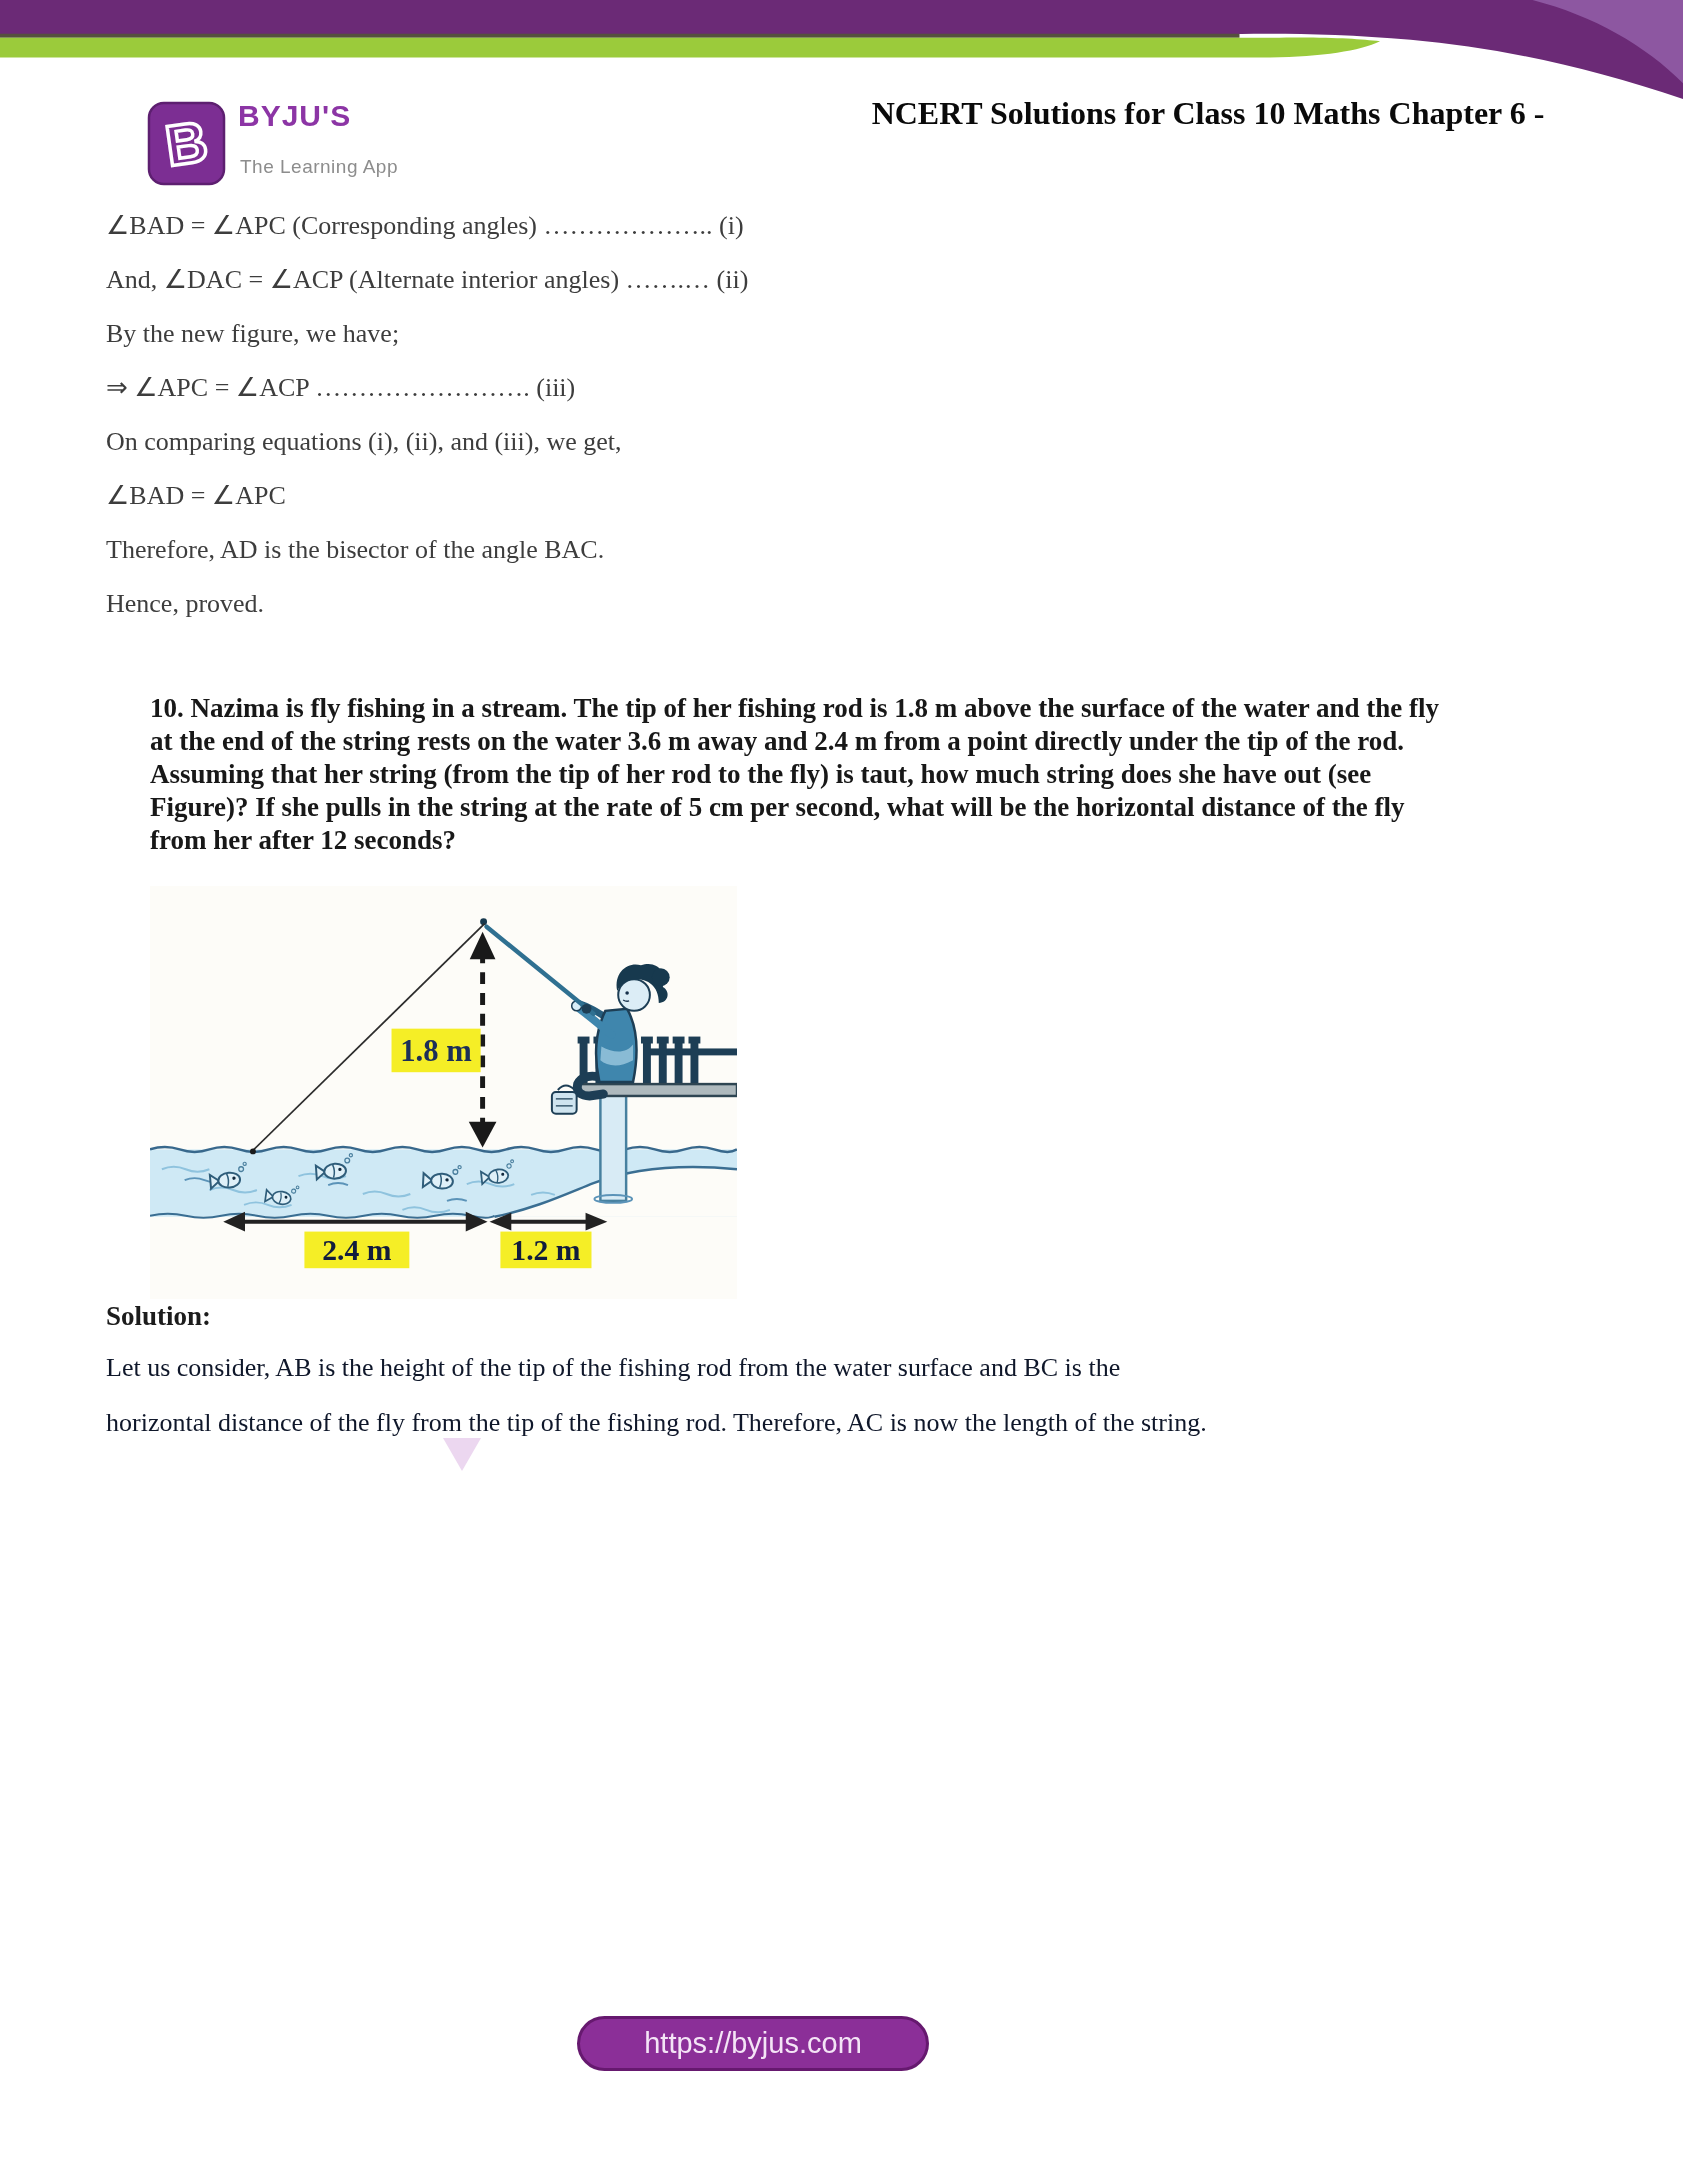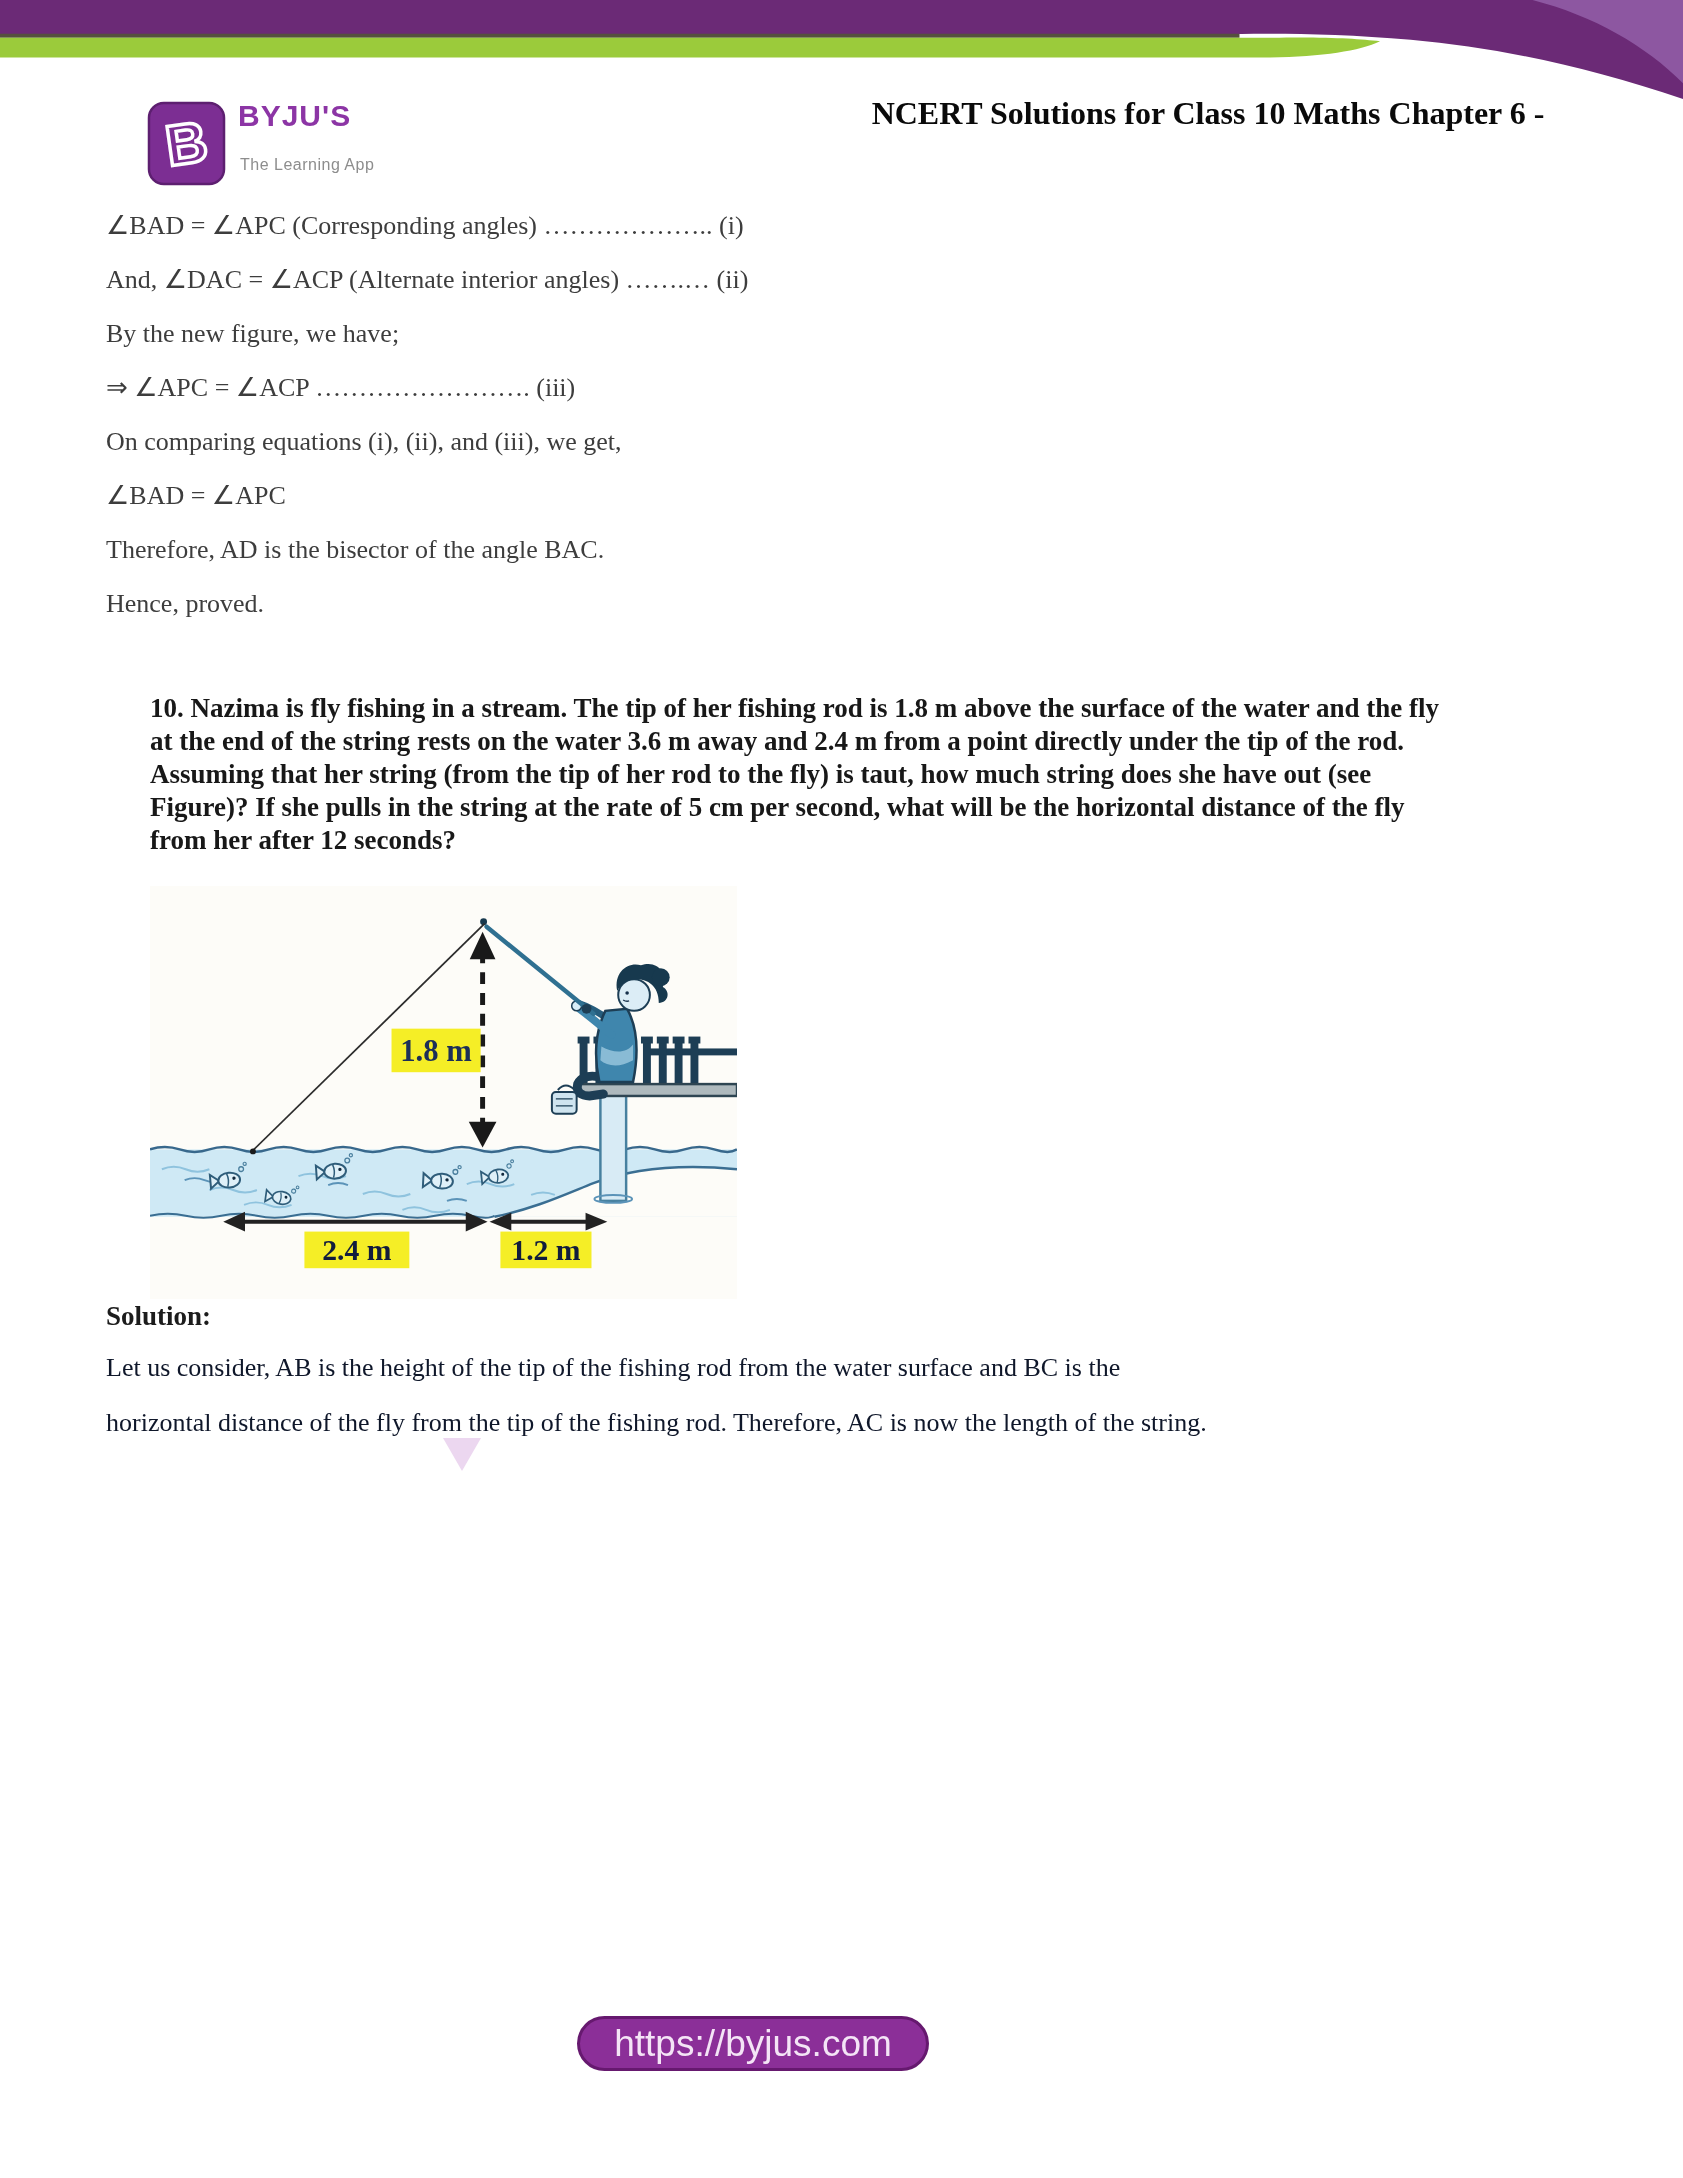--- a/index.html
+++ b/index.html
@@ -11,21 +11,21 @@
   .header-swoosh{position:absolute;left:0;top:0;width:1683px;height:119px;}
   .logo{position:absolute;left:147px;top:99px;width:337px;height:104px;}
   .logo-badge{position:absolute;left:0;top:2px;}
   .logo-wordmark{
     position:absolute;left:91px;top:0px;
     font-family:"Liberation Sans", sans-serif;font-weight:800;
     font-size:30px;letter-spacing:1px;color:#8c35a5;
   }
   .logo-tagline{
     position:absolute;left:93px;top:57px;
-    font-family:"Liberation Sans", sans-serif;font-size:16px;color:#8d8d8d;
+    font-family:"Liberation Sans", sans-serif;font-size:19px;color:#8d8d8d;
     letter-spacing:0.5px;
   }
   .page-title{
     position:absolute;right:79px;top:94px;width:792px;
     text-align:center;font-weight:700;font-size:32px;line-height:39px;color:#0a0a0a;
   }
   .proof{position:absolute;left:106px;top:212px;width:1406px;}
   .proof p{margin:0 0 26px 0;font-size:26px;line-height:28px;color:#3d3d3d;}
   .question{position:absolute;left:106px;top:692px;width:1406px;}
   .question .q-line{font-weight:700;font-size:27px;line-height:33px;color:#181818;margin-left:44px;}
@@ -38,21 +38,21 @@
   .solution p{margin:0 0 27px 0;font-size:26px;line-height:28px;color:#0f172a;}
   .watermark-triangle{
     position:absolute;left:443px;top:1438px;width:0;height:0;
     border-left:19px solid transparent;border-right:19px solid transparent;
     border-top:33px solid #ecd7f0;
   }
   .footer-pill{
     position:absolute;left:577px;top:2016px;width:352px;height:55px;
     background:#8b2f98;border:3px solid #66196f;border-radius:32px;
     box-sizing:border-box;display:flex;align-items:center;justify-content:center;
-    font-family:"Liberation Sans", sans-serif;font-size:37px;color:#f4e4f6;
+    font-family:"Liberation Sans", sans-serif;font-size:29px;color:#f4e4f6;
     text-decoration:none;
   }
 </style>
 </head>
 <body>
 
 <div class="page">
 
   <svg class="header-swoosh" viewBox="0 0 1700 120" aria-hidden="true">
     <path d="M0,0 L1700,0 L1700,100 C1605,68 1515,48 1425,40 C1345,33 1275,33.5 1232,34.5 L0,34.5 Z" fill="#6b2a76"></path>

